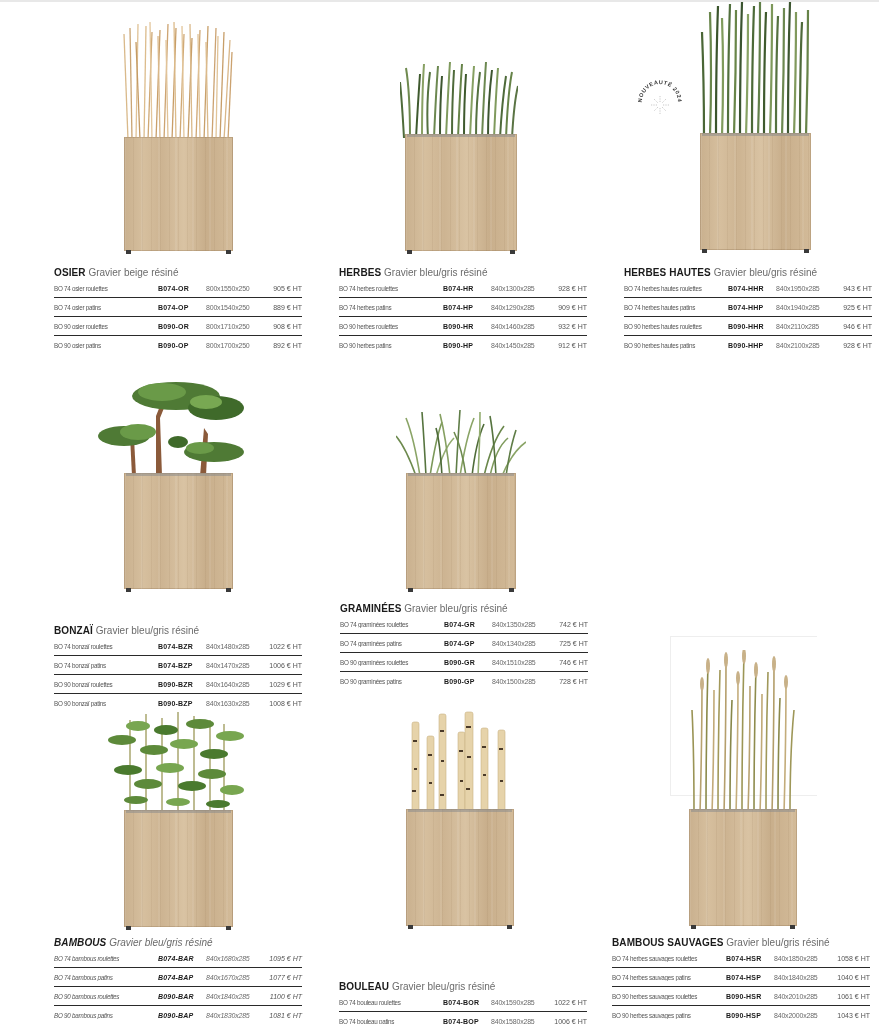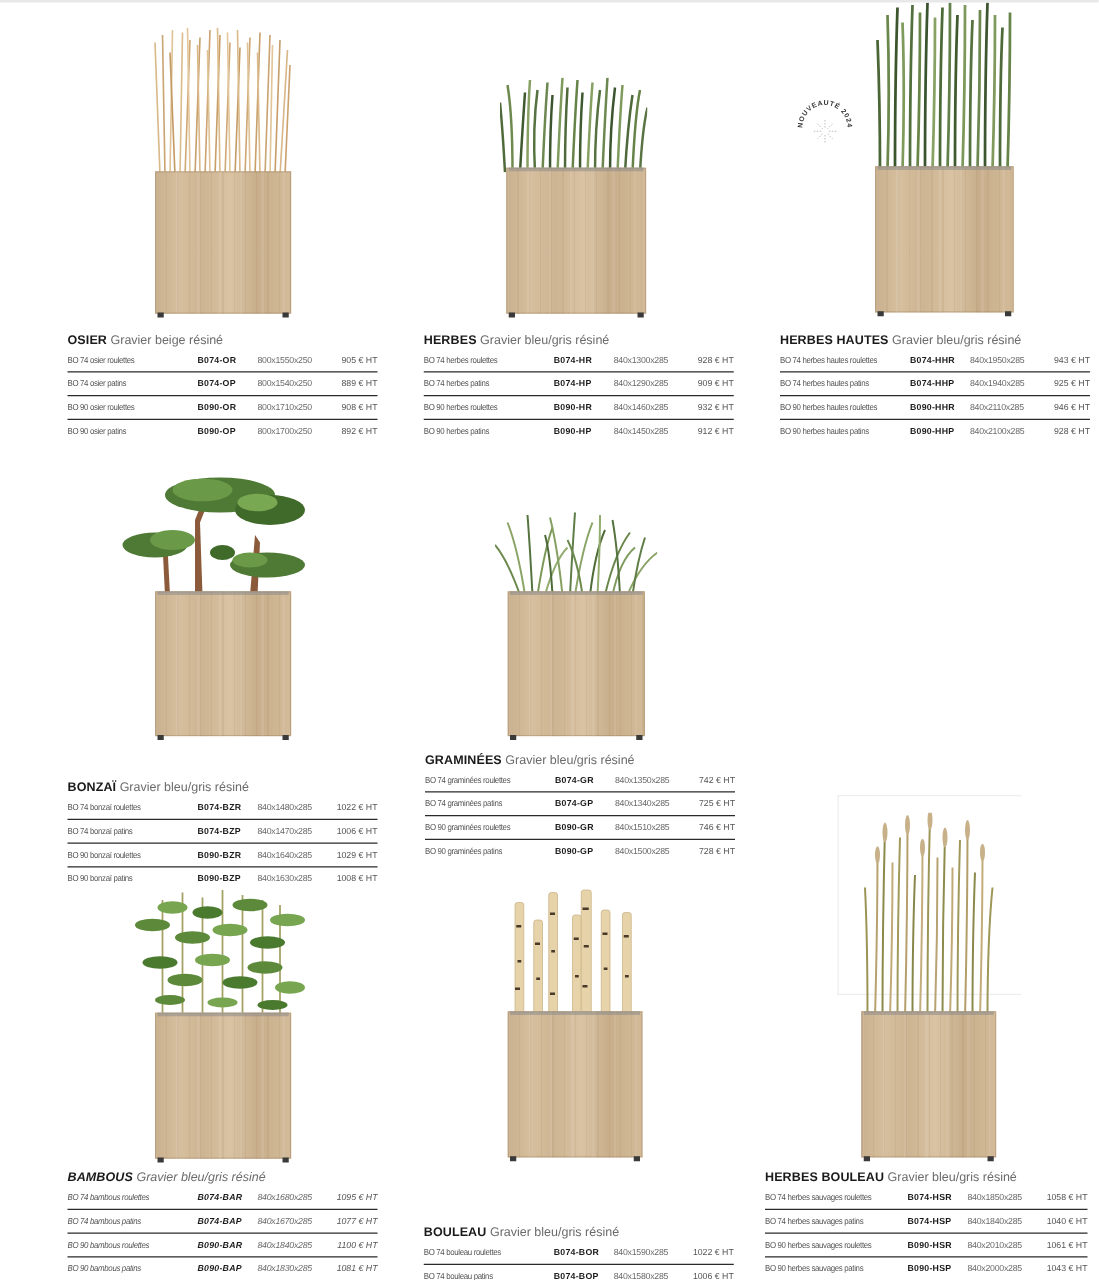--- a/index.html
+++ b/index.html
@@ -520,21 +520,21 @@
           <ellipse cx="96" cy="32" rx="2" ry="7"></ellipse>
       </g>
     </svg>
   </div>
   <div class="planter" style="left:689px;top:809px;width:108px;height:117px;">
     <div class="rim"></div>
     <div class="foot l"></div>
       <div class="foot r"></div>
   </div>
   <div class="info wide" style="left:612px;top:937px;">
-    <div class="title"><b>HERBES BOULEAU</b> <span>Gravier bleu/gris résiné</span></div>
+    <div class="title"><b>BAMBOUS SAUVAGES</b> <span>Gravier bleu/gris résiné</span></div>
     <div class="row">
         <span class="name">BO 74 herbes sauvages roulettes</span>
         <span class="code">B074-HSR</span>
         <span class="dims">840x1850x285</span>
         <span class="price">1058 € HT</span>
       </div>
     <div class="row">
         <span class="name">BO 74 herbes sauvages patins</span>
         <span class="code">B074-HSP</span>
         <span class="dims">840x1840x285</span>

